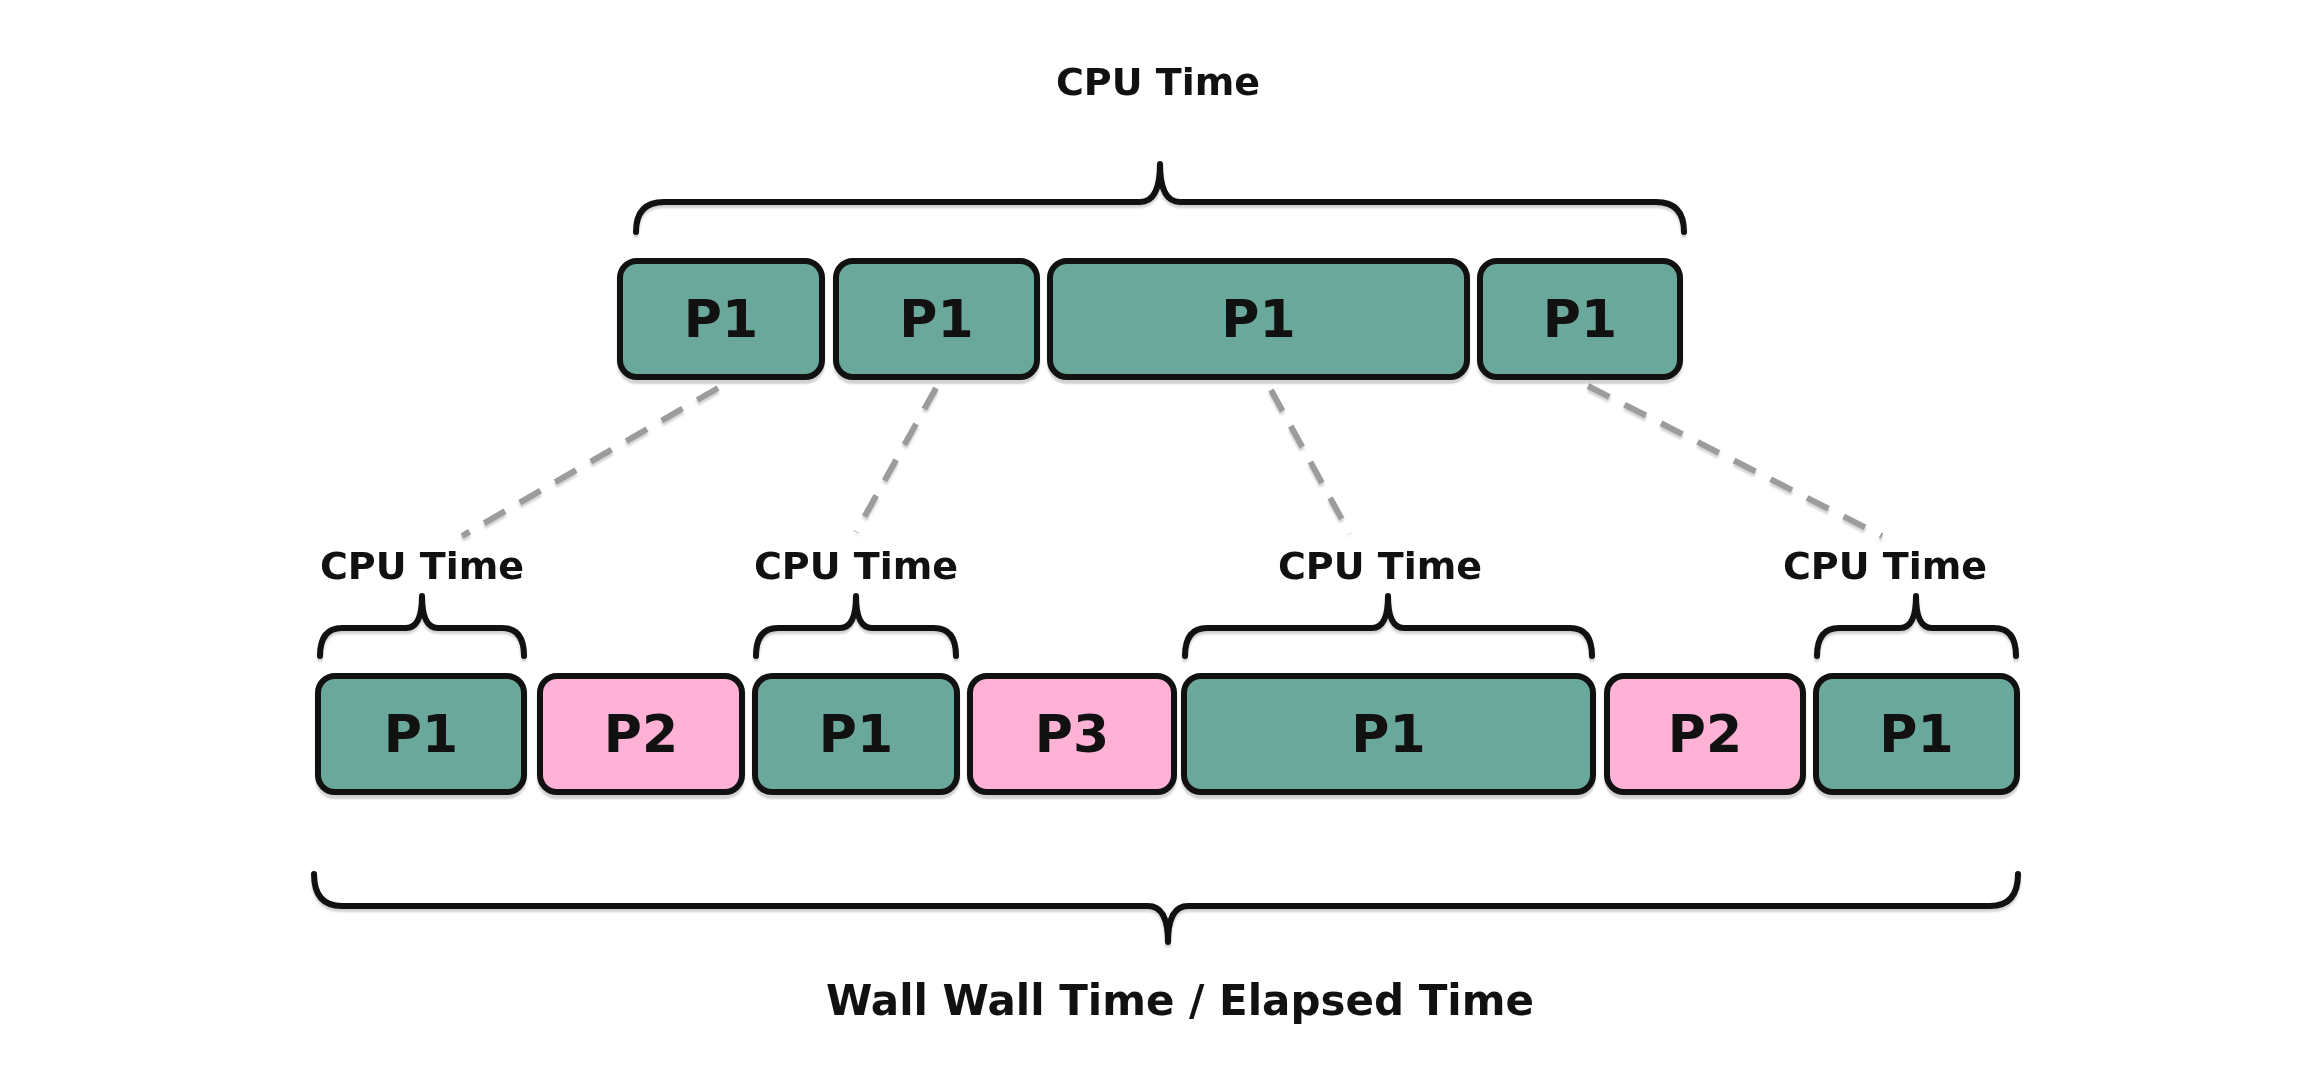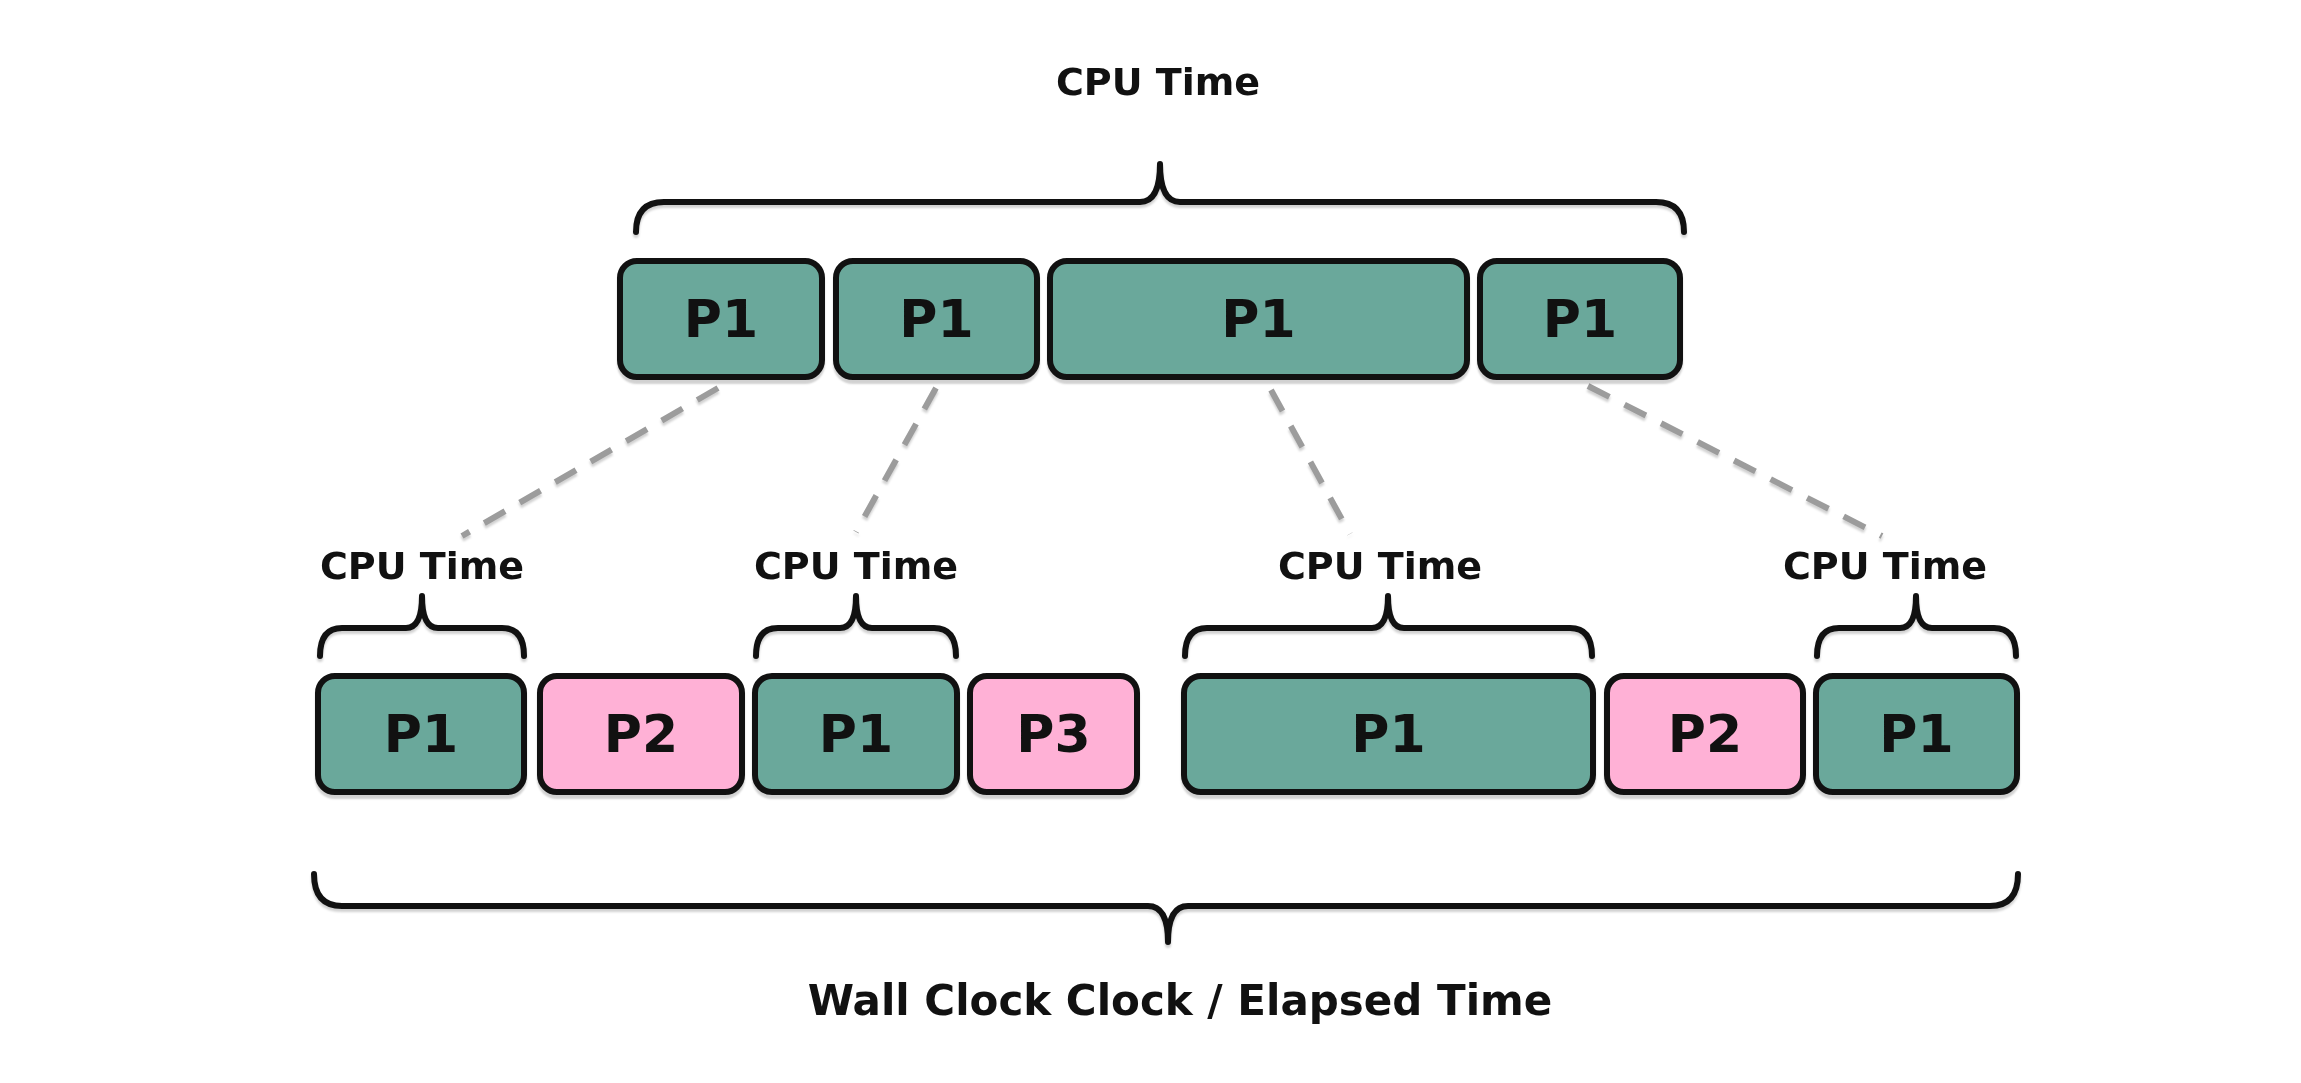--- a/index.html
+++ b/index.html
@@ -74,28 +74,28 @@
 
   <div class="block p1" style="left:315px;top:673px;width:212px;">
     <span>P1</span>
   </div>
   <div class="block other" style="left:537px;top:673px;width:208px;">
     <span>P2</span>
   </div>
   <div class="block p1" style="left:752px;top:673px;width:208px;">
     <span>P1</span>
   </div>
-  <div class="block other" style="left:967px;top:673px;width:173px;">
+  <div class="block other" style="left:967px;top:673px;width:210px;">
     <span>P3</span>
   </div>
   <div class="block p1" style="left:1181px;top:673px;width:415px;">
     <span>P1</span>
   </div>
   <div class="block other" style="left:1604px;top:673px;width:202px;">
     <span>P2</span>
   </div>
   <div class="block p1" style="left:1813px;top:673px;width:207px;">
     <span>P1</span>
   </div>
 
-  <div class="lbl big" style="left:780px;top:978px;width:800px;">Wall Clock Clock / Elapsed Time</div>
+  <div class="lbl big" style="left:780px;top:978px;width:800px;">Wall Wall Time / Elapsed Time</div>
 
 </div>
 
 </body></html>

